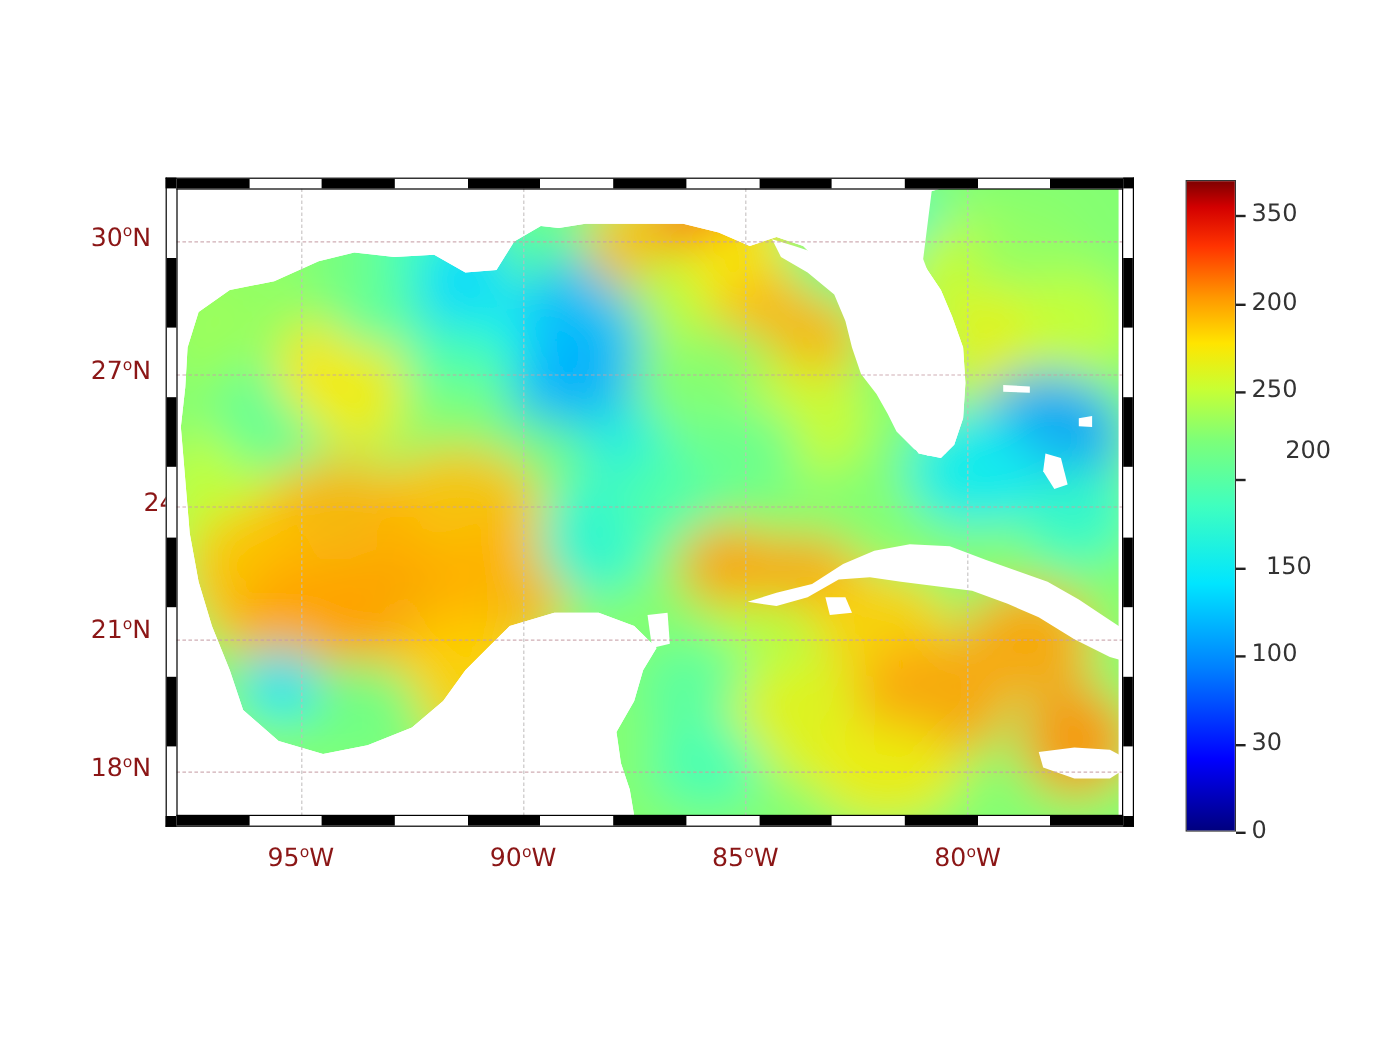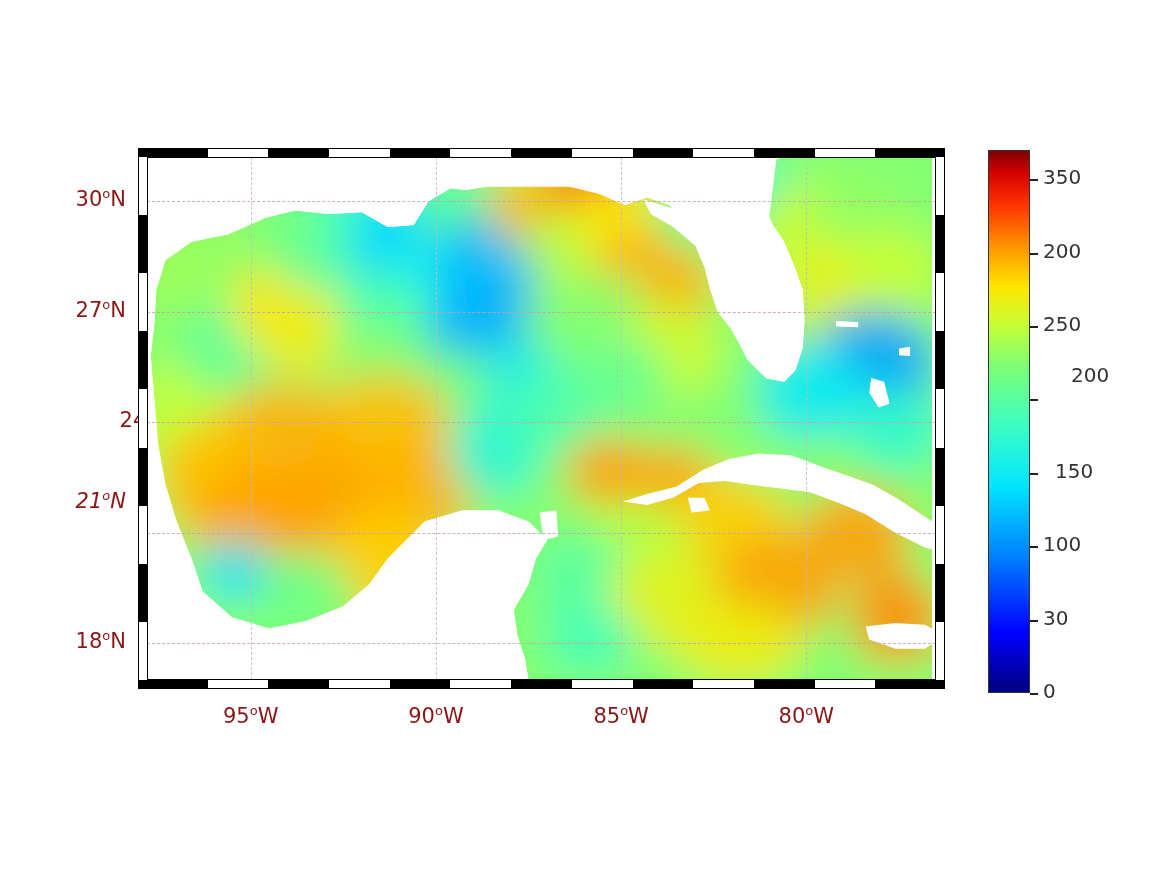--- a/index.html
+++ b/index.html
@@ -61,21 +61,21 @@
 </head>
 <body>
 
 <div id="root">
 
 
   <div id="lat-labels">
       <div class="lat-lab" style="top: 186.197px; left: 0px; width: 126px;">30<sup>o</sup>N</div>
       <div class="lat-lab" style="top: 296.69px; left: 0px; width: 126px;">27<sup>o</sup>N</div>
       <div class="lat-lab" style="top: 407.183px; left: 0px; width: 126px; margin-left: 44px;">24<sup>o</sup>N</div>
-      <div class="lat-lab" style="top: 488px; left: 0px; width: 126px; font-style: italic;">21<sup>o</sup>N</div>
+      <div class="lat-lab" style="top: 513px; left: 0px; width: 126px;">21<sup>o</sup>N</div>
       <div class="lat-lab" style="top: 628.169px; left: 0px; width: 126px;">18<sup>o</sup>N</div>
     </div>
 
   <div id="lon-labels">
       <div class="lon-lab" style="left: 180.718px; width: 140px; top: 703px;">95<sup>o</sup>W</div>
       <div class="lon-lab" style="left: 365.93px; width: 140px; top: 703px;">90<sup>o</sup>W</div>
       <div class="lon-lab" style="left: 551.141px; width: 140px; top: 703px;">85<sup>o</sup>W</div>
       <div class="lon-lab" style="left: 736.352px; width: 140px; top: 703px;">80<sup>o</sup>W</div>
     </div>
 

